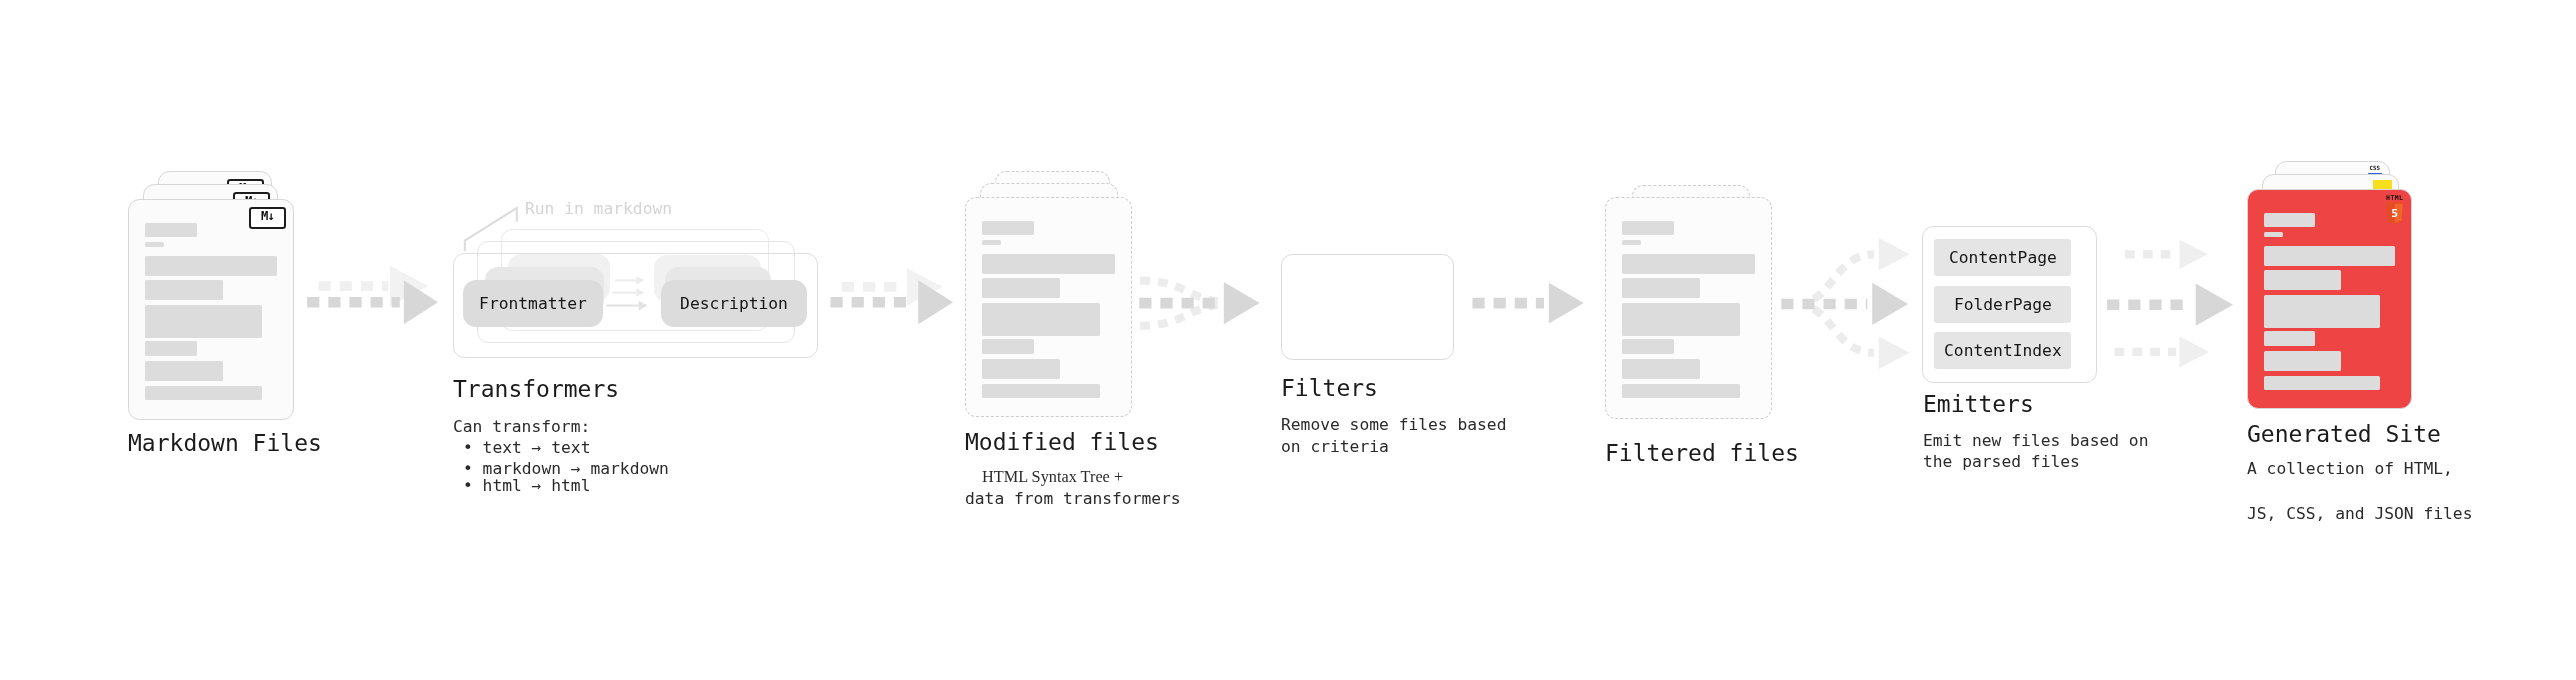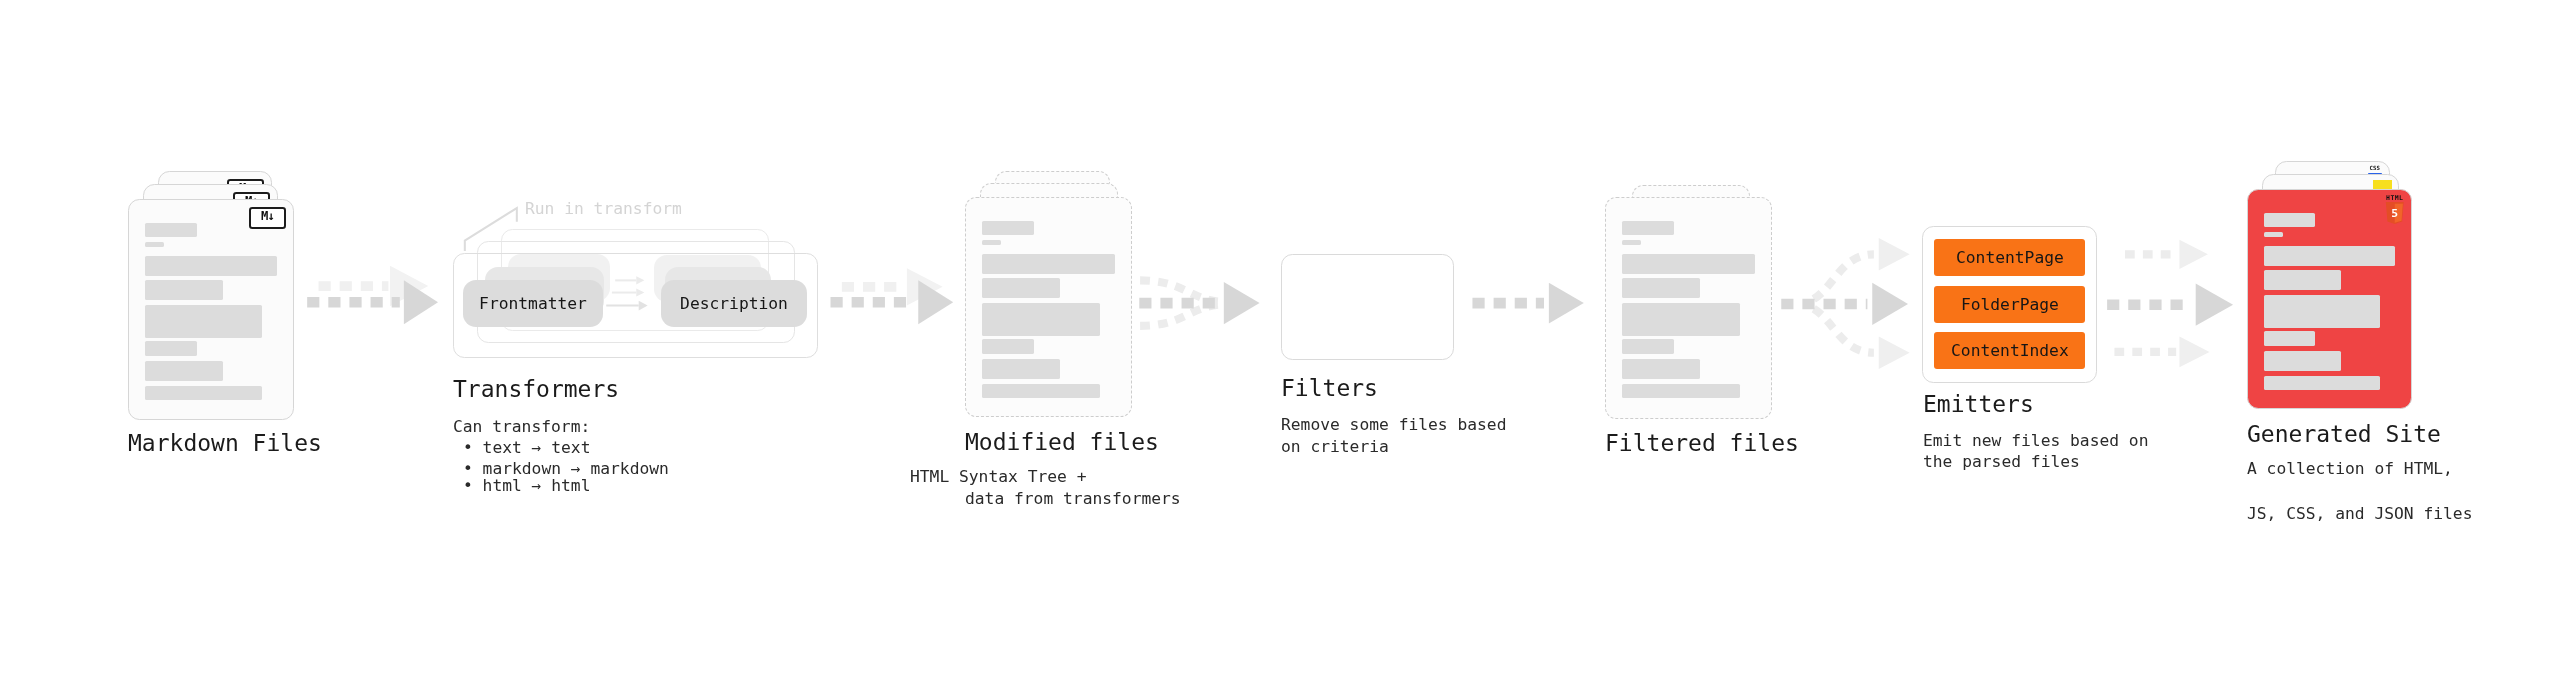--- a/index.html
+++ b/index.html
@@ -36,21 +36,21 @@
   .tbox{position:absolute;border-radius:11.4px;border:1.6px solid #e0e0e0;background:transparent;}
   .pill{
     position:absolute;background:#dcdcdc;border-radius:13px;
     display:flex;align-items:center;justify-content:center;
     font-size:16.3px;color:#161616;
   }
   .ghost1{background:#e7e7e7;}
   .ghost2{background:#f1f1f1;}
   .whitebox{position:absolute;background:#ffffff;border:1.6px solid #dadada;border-radius:11.4px;}
   .gpill{
-    position:absolute;left:11.4px;width:151px;height:37px;background:#f97316;border-radius:3px;
+    position:absolute;left:11.4px;width:137px;height:37px;background:#e5e5e5;border-radius:3px;
     display:flex;align-items:center;justify-content:center;font-size:16.3px;color:#161616;
   }
   .heading{position:absolute;font-size:23px;line-height:25px;color:#1b1b1b;white-space:nowrap;}
   .note{position:absolute;font-size:16.3px;line-height:21px;color:#2a2a2a;white-space:nowrap;}
   .annotation{position:absolute;font-size:16.3px;color:#d4d4d4;white-space:nowrap;}
   
   .cssbadge{position:absolute;top:4.1px;right:7.3px;width:14px;text-align:center;}
   .cssbadge .t{font-size:5.7px;font-weight:bold;color:#111;line-height:5.7px;letter-spacing:0;}
   .cssbadge .u{height:3.3px;background:#2862e9;margin-top:0.8px;border-radius:0.8px;}
   .jsbadge{position:absolute;top:4.9px;right:6.5px;width:18.7px;height:21px;background:#f7df1e;}
@@ -134,21 +134,21 @@
         <div class="bar b3"></div>
         <div class="bar b4"></div>
       <div class="bar b5"></div>
         <div class="bar b6"></div>
         <div class="bar b7"></div>
         <div class="bar b8"></div>
     </div>
   </div>
   <div class="heading" style="left:128px;top:431px;">Markdown Files</div>
 
-  <div class="annotation" style="left:525px;top:199px;">Run in transform</div>
+  <div class="annotation" style="left:525px;top:199px;">Run in markdown</div>
   <div class="tbox abs" style="left:501px;top:229px;width:268px;height:102px;border-color:#eaeaea;z-index:1;"></div>
   <div class="tbox abs" style="left:477px;top:241px;width:318px;height:102px;border-color:#e5e5e5;z-index:1;"></div>
   <div class="tbox abs" style="left:453px;top:253px;width:365px;height:105px;border-color:#dedede;z-index:1;"></div>
   <div class="pill ghost2 abs" style="left:508px;top:254px;width:102px;height:47px;z-index:2;"></div>
   <div class="pill ghost1 abs" style="left:485px;top:267px;width:119px;height:47px;z-index:3;"></div>
   <div class="pill abs" style="left:463px;top:280px;width:140px;height:47px;z-index:4;">Frontmatter</div>
   <div class="pill ghost2 abs" style="left:654px;top:255px;width:107px;height:47px;z-index:2;"></div>
   <div class="pill ghost1 abs" style="left:665px;top:267px;width:106px;height:47px;z-index:3;"></div>
   <div class="pill abs" style="left:661px;top:280px;width:146px;height:47px;z-index:4;">Description</div>
   <div class="heading" style="left:453px;top:377px;">Transformers</div>
@@ -165,42 +165,42 @@
         <div class="bar b2"></div>
         <div class="bar b3"></div>
         <div class="bar b4"></div>
       <div class="bar b5"></div>
         <div class="bar b6"></div>
         <div class="bar b7"></div>
         <div class="bar b8"></div>
     </div>
   </div>
   <div class="heading" style="left:965px;top:430px;">Modified files</div>
-  <div class="note" style="left:910px;top:466px;">HTML Syntax Tree +</div>
+  <div class="note" style="left:982px;top:466px;font-family:Liberation Serif, serif;">HTML Syntax Tree +</div>
   <div class="note" style="left:965px;top:488px;">data from transformers</div>
 
   <div class="whitebox abs" style="left:1281px;top:254px;width:173px;height:106px;z-index:1;"></div>
   <div class="heading" style="left:1281px;top:376px;">Filters</div>
   <div class="note" style="left:1281px;top:414px;">Remove some files based</div>
   <div class="note" style="left:1281px;top:436px;">on criteria</div>
 
   <div class="doc dashed abs" style="left:1632px;top:185px;width:118px;height:49px;z-index:1;"></div>
   <div class="doc dashed abs" style="left:1605px;top:197px;width:167px;height:222px;z-index:2;">
     <div class="content">
       <div class="bar b1"></div>
         <div class="bar b2"></div>
         <div class="bar b3"></div>
         <div class="bar b4"></div>
       <div class="bar b5"></div>
         <div class="bar b6"></div>
         <div class="bar b7"></div>
         <div class="bar b8"></div>
     </div>
   </div>
-  <div class="heading" style="left:1605px;top:431px;">Filtered files</div>
+  <div class="heading" style="left:1605px;top:441px;">Filtered files</div>
 
   <div class="whitebox abs" style="left:1922px;top:226px;width:175px;height:157px;z-index:1;">
     <div class="gpill" style="top:12.2px;">ContentPage</div>
     <div class="gpill" style="top:59px;">FolderPage</div>
     <div class="gpill" style="top:105px;">ContentIndex</div>
   </div>
   <div class="heading" style="left:1923px;top:392px;">Emitters</div>
   <div class="note" style="left:1923px;top:430px;">Emit new files based on</div>
   <div class="note" style="left:1923px;top:451px;">the parsed files</div>
 

